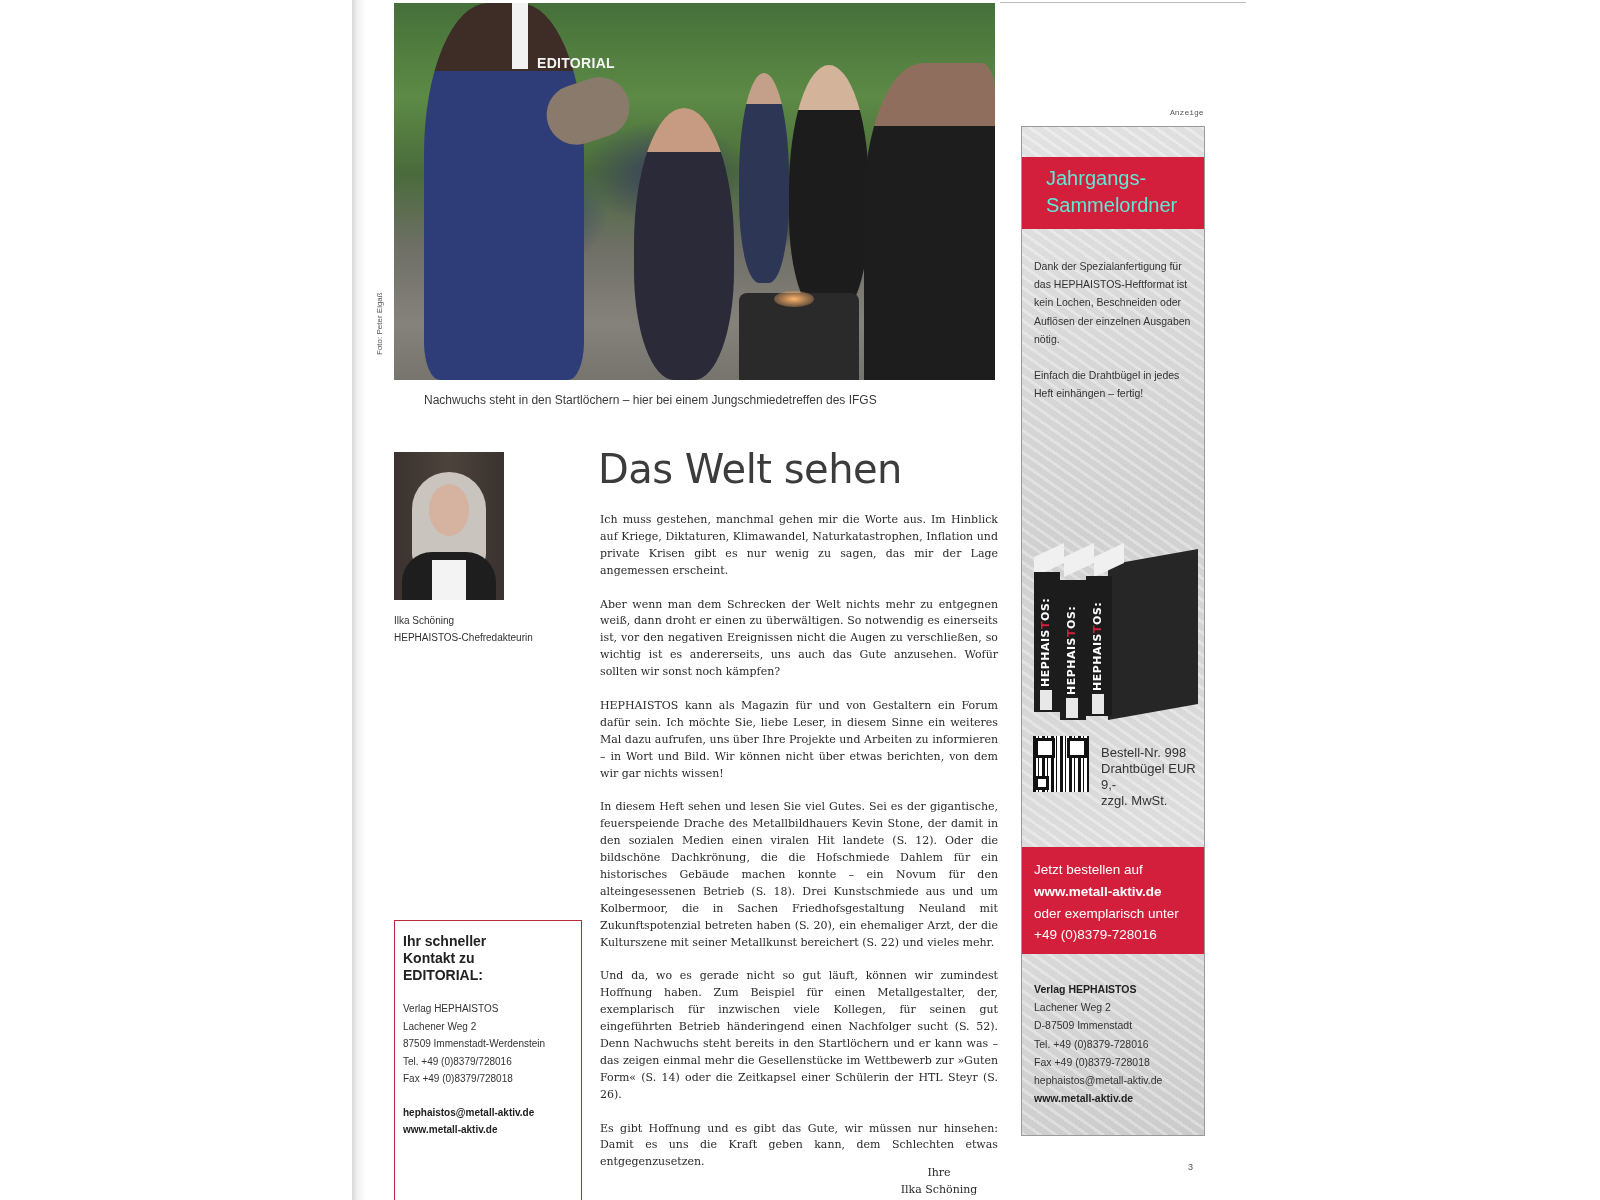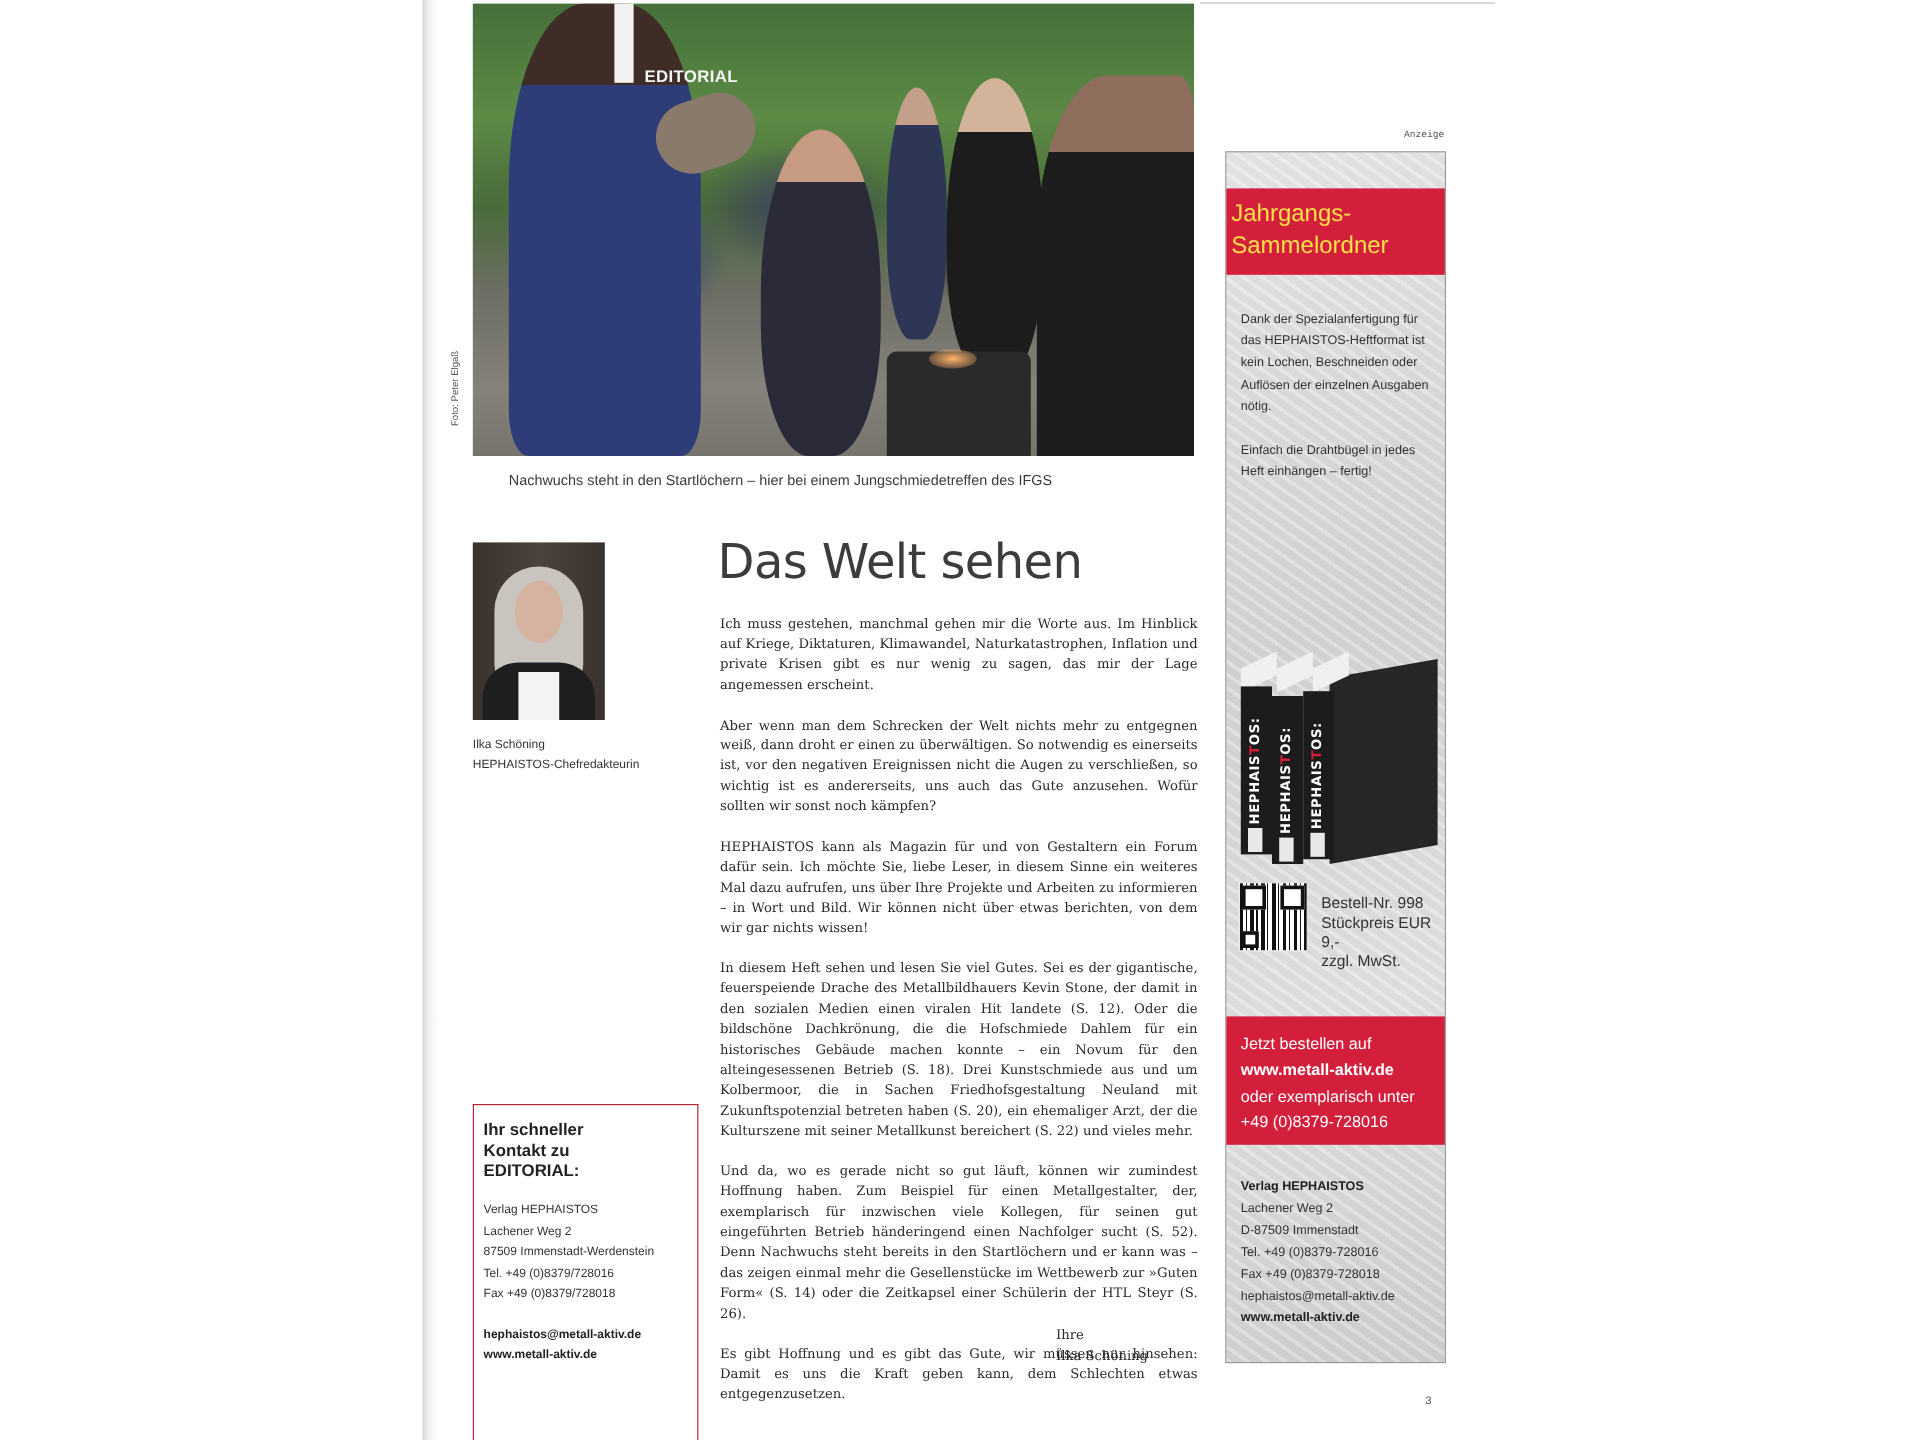--- a/index.html
+++ b/index.html
@@ -80,36 +80,36 @@
     .headline {
       position: absolute; left: 598px; top: 446px; font-family: "DejaVu Sans", sans-serif; font-size: 40px;
       color: #3c3c3c; letter-spacing: -0.5px; font-weight: normal;
     }
     .article {
       position: absolute; left: 600px; top: 512px; width: 398px;
       font-family: "DejaVu Serif", serif; font-size: 11px; line-height: 16.9px; color: #2a2a2a; text-align: justify;
     }
     .article p { margin-bottom: 16.9px; hyphens: auto; }
     .signoff {
-      position: absolute; left: 880px; top: 1104px; width: 118px; text-align: left;
+      position: absolute; left: 880px; top: 1164px; width: 118px; text-align: center;
       font-family: "DejaVu Serif", serif; font-size: 11px; line-height: 17px; color: #2a2a2a;
     }
 
     
     .ad-label { position: absolute; left: 1170px; top: 108px; font-size: 8px; color: #555; font-family: Liberation Mono, monospace; }
     .ad {
       position: absolute; left: 1021px; top: 126px; width: 184px; height: 1010px;
       background:
         repeating-linear-gradient(35deg, rgba(255,255,255,0.25) 0 3px, rgba(0,0,0,0.02) 3px 9px),
         linear-gradient(160deg, #e6e6e6, #d4d4d4 40%, #e1e1e1 70%, #cfcfcf);
       border: 1px solid #9a9a9a;
     }
     .ad-banner {
       position: absolute; left: 0; top: 30px; width: 182px; height: 72px; background: #d31f3c;
-      padding: 8px 0 0 4px; color: #fde047; font-family: "Liberation Sans", sans-serif; font-size: 20px; line-height: 27px;
+      padding: 8px 0 0 24px; color: #5eead4; font-family: "Liberation Sans", sans-serif; font-size: 20px; line-height: 27px;
     }
     .ad-desc {
       position: absolute; left: 12px; top: 130px; width: 165px; font-family: "Liberation Sans", sans-serif;
       font-size: 10.5px; line-height: 18.2px; color: #333;
     }
     .ad-desc p { margin-bottom: 18px; }
     .binders { position: absolute; left: 8px; top: 415px; width: 168px; height: 175px; }
     .binder {
       position: absolute; top: 30px; width: 26px; height: 140px; background: #1c1c1c;
       color: #fff; font-family: "DejaVu Sans", sans-serif; font-weight: bold; font-size: 11px;
@@ -234,21 +234,21 @@
       <span class="spine-text"><span>HEPHAIS</span><span class="red">T</span><span>OS:</span></span>
       <div class="year"></div>
     </div>
   </div>
 
   <div class="qr">
       <div class="qr-corner"></div>
     </div>
   <div class="order-info">
     <div>Bestell-Nr. 998</div>
-    <div>Stückpreis EUR 9,-</div>
+    <div>Drahtbügel EUR 9,-</div>
     <div>zzgl. MwSt.</div>
   </div>
 
   <div class="ad-cta">
     <div>Jetzt bestellen auf</div>
     <div class="bold">www.metall-aktiv.de</div>
     <div>oder exemplarisch unter</div>
     <div>+49 (0)8379-728016</div>
   </div>
 

